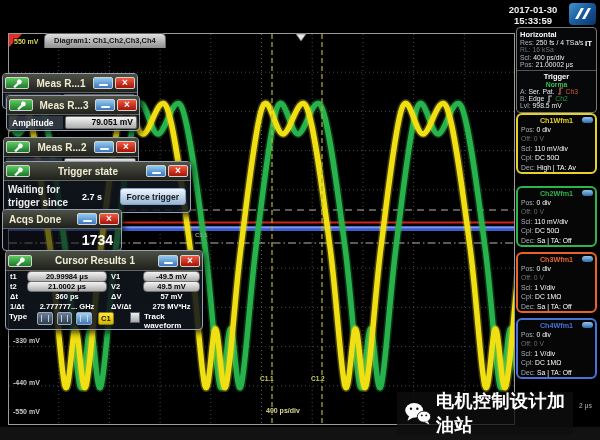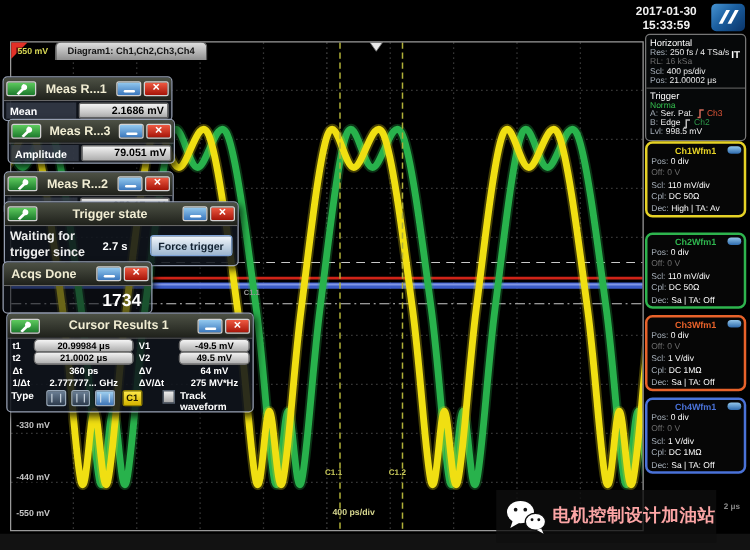--- a/index.html
+++ b/index.html
@@ -64,21 +64,21 @@
   .ticon.active{background:linear-gradient(#a3d3f2,#3f76b8);}
   .c1btn{width:15px;height:11px;margin-left:2px;background:linear-gradient(#ffe94a,#d3b400);
       border:1px solid #8f7e00;border-radius:2px;color:#211c00;font-size:7.5px;font-weight:bold;
       text-align:center;line-height:11px;}
   .chk{width:9px;height:9px;margin-left:12px;background:linear-gradient(#f0f0f0,#a8a8a8);
       border:1px solid #56606e;}
 
   
   .infobox{position:absolute;left:516px;top:27px;width:81px;border:1px solid #777;border-radius:4px;
       background:rgba(6,8,10,.94);padding:1px 0 2px;z-index:4;box-sizing:border-box;}
-  .sechead{display:flex;justify-content:space-between;align-items:flex-start;font-size:7.5px;font-weight:normal;
+  .sechead{display:flex;justify-content:space-between;align-items:center;font-size:7.5px;font-weight:bold;
       color:#fff;padding:1px 3px 0;}
   .sechead.split{border-top:1px solid #555;margin-top:1px;flex-direction:column;}
   .mode{color:#35c24f;font-size:6.8px;}
   .srow{font-size:6.8px;color:#eee;padding:0 3px;height:7.4px;line-height:7.4px;white-space:nowrap;
       display:flex;gap:2px;align-items:center;}
   .sl{color:#a7b0ba;}
   .dim,.dim .sl{color:#6e6e6e !important;}
   .src3{color:#e05538;} .src2{color:#2d9a4a;}
   .it-overlay{position:absolute;left:585px;top:39px;color:#fff;font-weight:bold;font-size:8px;z-index:7;}
   .chbox{position:absolute;left:516px;width:81px;border:2px solid var(--c,#888);border-radius:6px;
@@ -87,21 +87,21 @@
       font-weight:bold;color:var(--c,#ccc);position:relative;}
   .badge{position:absolute;right:2px;top:1.5px;width:11px;height:6px;border-radius:3px;
       background:linear-gradient(#93c7ec,#2d6aad);}
   .chrow{font-size:6.8px;height:9.4px;line-height:9.4px;padding:0 3px;color:#fff;white-space:nowrap;
       display:flex;gap:2px;}
 
   
   .wm{position:absolute;left:397px;top:392px;width:176px;height:42px;z-index:6;
       background:rgba(14,14,14,.78);display:flex;align-items:center;gap:4px;padding-left:7px;
       box-sizing:border-box;}
-  .wm-text{color:#fca5a5;font-weight:bold;font-size:14px;letter-spacing:.5px;
+  .wm-text{color:#ffffff;font-weight:bold;font-size:18px;letter-spacing:.5px;
       font-family:"DejaVu Sans", sans-serif;}
 </style>
 </head>
 <body>
 
 <div class="screen">
 
   <svg class="plot" width="600" height="440" viewBox="0 0 600 440">
     <defs>
         <clipPath id="plotclip">
@@ -167,21 +167,21 @@
     <div>2017-01-30</div>
     <div>15:33:59</div>
   </div>
   <div class="logo">
     <svg width="20" height="16" viewBox="0 0 20 16">
       <path d="M2 13 L8 2 L11 2 L5 13 Z" fill="#fff"></path>
       <path d="M9 13 L15 2 L18 2 L12 13 Z" fill="#fff"></path>
     </svg>
   </div>
 
-  <div class="panel" style="left:2px;top:61px;width:134px;">
+  <div class="panel" style="left:2px;top:73px;width:134px;">
     <div class="phead">
       <span class="btn wrench">
         <svg width="10" height="10" viewBox="0 0 10 10">
             <path d="M1.2 8.8 L5.2 4.8 A2.4 2.4 0 1 1 7 6.2 L3 10 Z M6.2 1.2 A2.4 2.4 0 0 1 8.8 3.8 L7 3 Z" fill="#fff"></path>
           </svg>
       </span>
       <span class="ptitle">Meas R...1</span>
       <span class="btn min">
           <i></i>
         </span>
@@ -284,21 +284,21 @@
     <div class="crow">
       <span class="lab">t2</span>
       <span class="cpill">21.0002 μs</span>
       <span class="lab">V2</span>
       <span class="cpill">49.5 mV</span>
     </div>
     <div class="crow">
       <span class="lab">Δt</span>
       <span class="cplain">360 ps</span>
       <span class="lab">ΔV</span>
-      <span class="cplain">64 mV</span>
+      <span class="cplain">57 mV</span>
     </div>
     <div class="crow">
       <span class="lab">1/Δt</span>
       <span class="cplain">2.777777... GHz</span>
       <span class="lab">ΔV/Δt</span>
       <span class="cplain">275 MV*Hz</span>
     </div>
     <div class="ctype">
       <span>Type</span>
       <span class="ticon" style="margin-left:6px;"></span>

